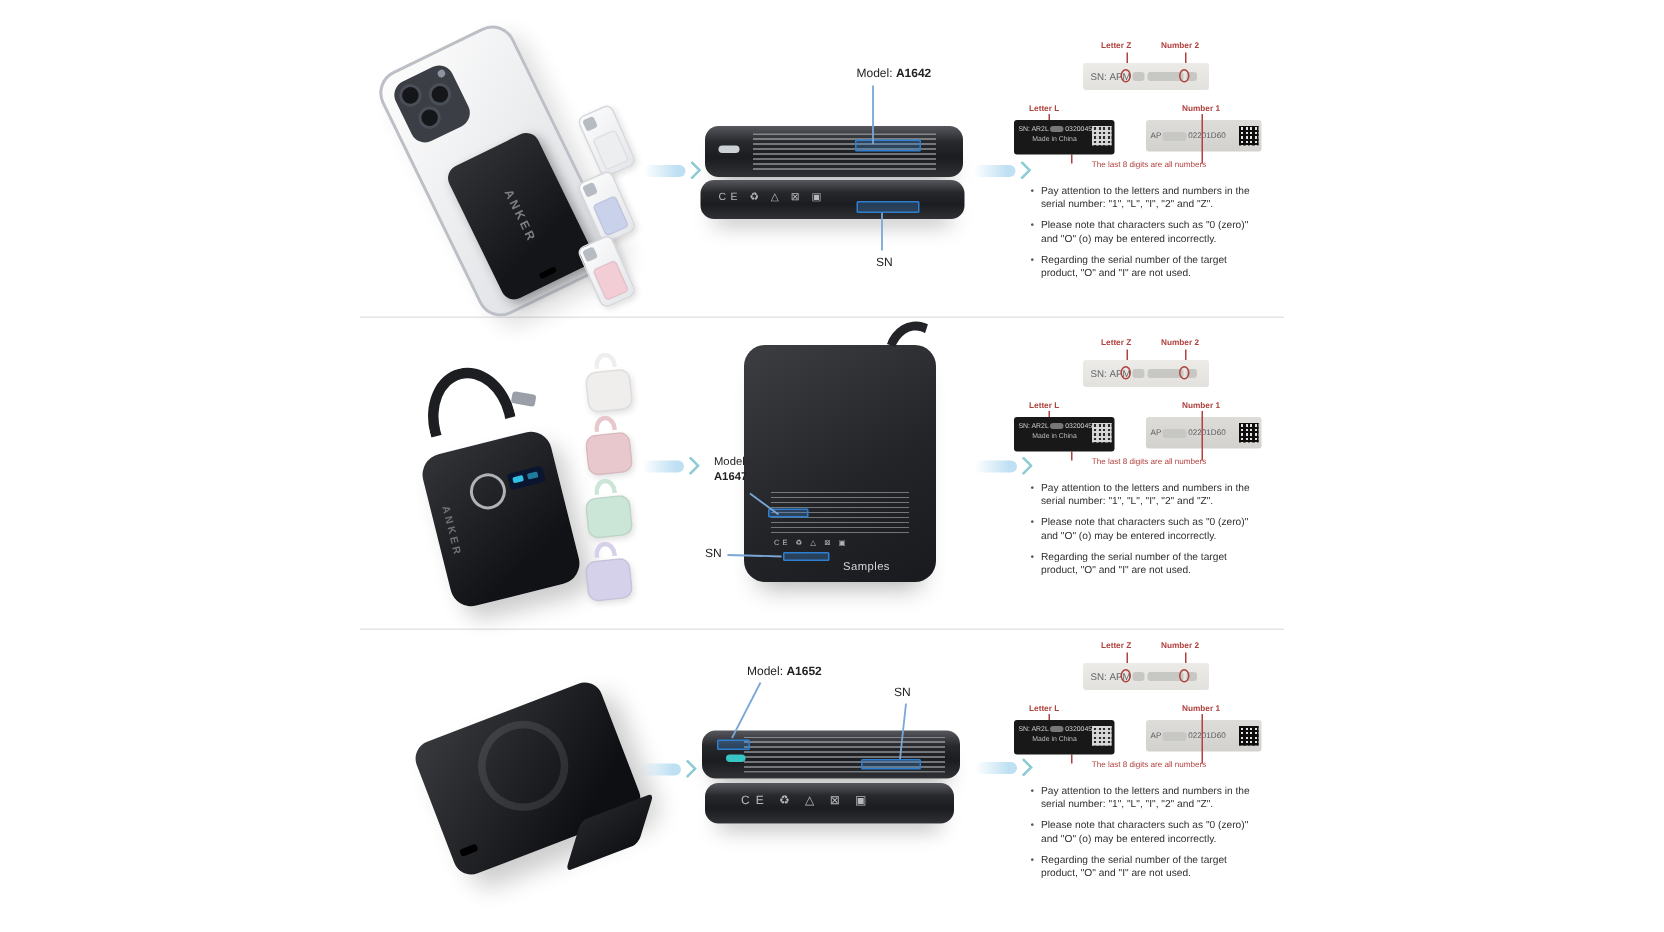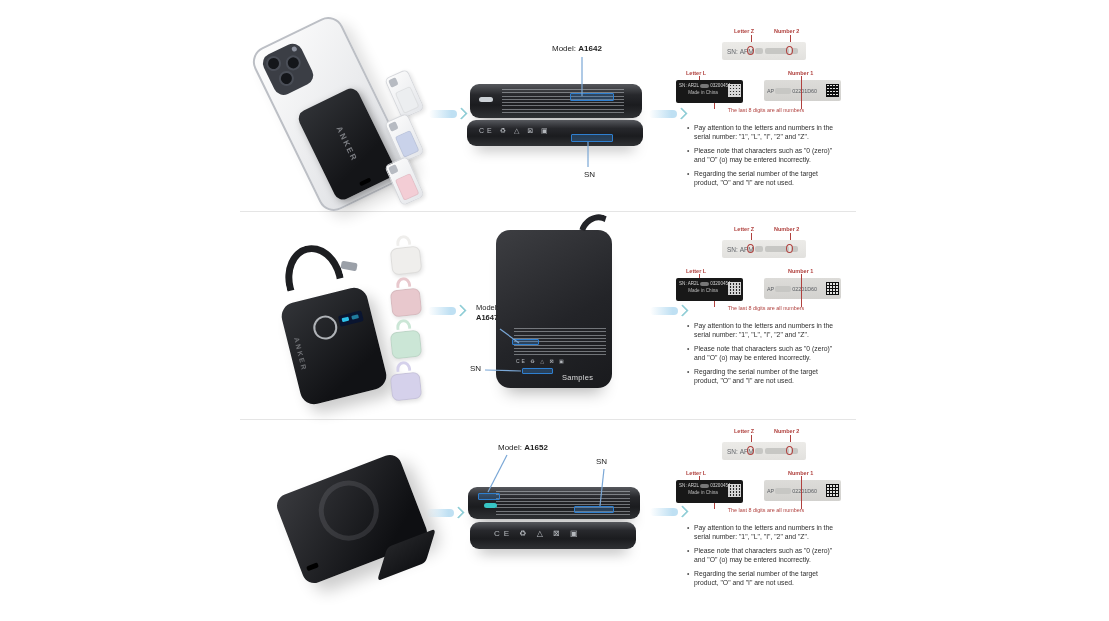--- a/index.html
+++ b/index.html
@@ -157,21 +157,21 @@
 
   <div class="arrow" style="left:429px;top:106px">
       <span class="a-tail"></span>
       <span class="a-head"></span>
     </div>
   <div class="arrow" style="left:649px;top:106px">
       <span class="a-tail"></span>
       <span class="a-head"></span>
     </div>
 
-  <div class="model-text" style="left:552px;top:44px">
+  <div class="model-text" style="left:571px;top:44px">
     <span>Model:</span>&nbsp;<b>A1642</b>
   </div>
 
   <div class="bar" style="left:470px;top:84px;width:172px;height:34px">
     <span class="portpill" style="left:9px;top:13px;width:14px;height:5px"></span>
     <span class="fp" style="left:32px;top:5px;width:122px;height:25px"></span>
     <span class="hl" style="left:100px;top:9px;width:44px;height:8px"></span>
   </div>
   <div class="bar" style="left:467px;top:120px;width:176px;height:26px">
     <span class="certs" style="left:12px;top:7px;font-size:7px;letter-spacing:3px">CE ♻ △ ⊠ ▣</span>
@@ -215,21 +215,21 @@
 
   <div class="arrow" style="left:428px;top:303px">
       <span class="a-tail"></span>
       <span class="a-head"></span>
     </div>
   <div class="arrow" style="left:650px;top:303px">
       <span class="a-tail"></span>
       <span class="a-head"></span>
     </div>
 
-  <div class="slab" style="left:496px;top:230px;width:116px;height:158px">
+  <div class="slab" style="left:496px;top:230px;width:128px;height:158px">
     <div class="cable-stub"></div>
     <span class="fp" style="left:18px;top:98px;width:92px;height:28px"></span>
     <span class="hl" style="left:16px;top:109px;width:27px;height:6px"></span>
     <span class="certs" style="left:20px;top:128px;font-size:5px;letter-spacing:2px">CE ♻ △ ⊠ ▣</span>
     <span class="hl" style="left:26px;top:138px;width:31px;height:6px"></span>
     <span class="watermark" style="left:66px;top:143px">Samples</span>
   </div>
   <div class="model-text" style="left:476px;top:303px;font-size:7.5px;line-height:1.3">
     <span>Model:</span><br>
     <b>A1647</b>

